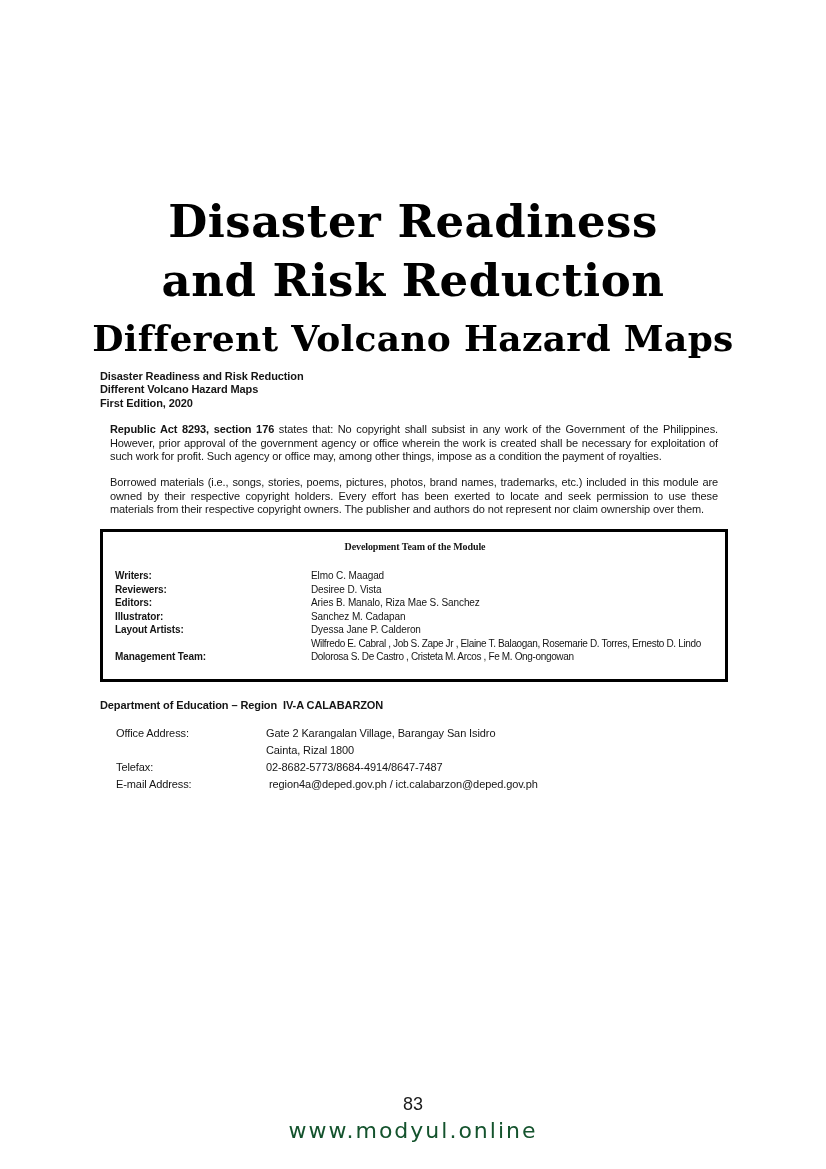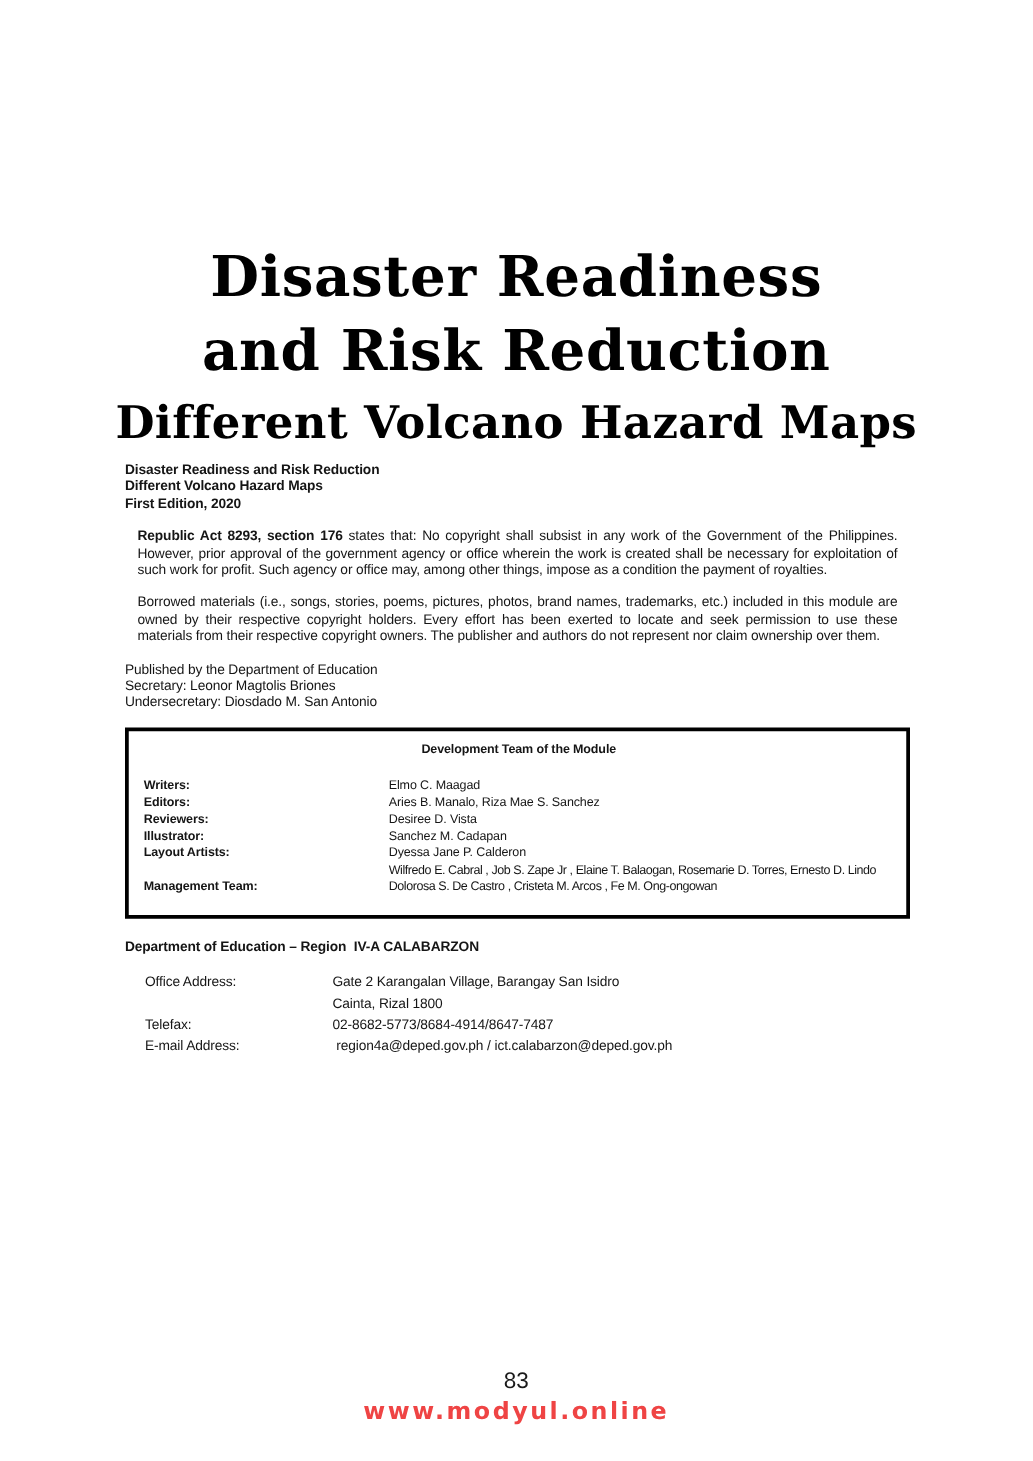--- a/index.html
+++ b/index.html
@@ -50,20 +50,21 @@
     border: 3px solid #000;
     padding: 8px 10px 15px 12px;
     font-size: 10px;
     line-height: 13.5px;
     letter-spacing: -0.1px;
   }
   .team-header {
     text-align: center;
     font-weight: bold;
     margin-bottom: 16px;
+    font-family: Liberation Serif, serif;
   }
   .team-row { display: flex; align-items: flex-end; }
   .team-label { width: 196px; flex: none; font-weight: bold; }
   .team-value { flex: 1; }
   .mgmt-line { letter-spacing: -0.35px; }
   
   .region-heading { font-weight: bold; margin-top: 17px; white-space: pre-wrap; }
   .contact-block { margin-top: 13px; margin-left: 16px; }
   .contact-row { display: flex; line-height: 17px; }
   .contact-label { width: 150px; flex: none; }
@@ -77,24 +78,24 @@
     text-align: center;
   }
   .page-number {
     font-family: Liberation Sans, sans-serif;
     font-size: 18px;
     color: #1a1a1a;
   }
   .watermark {
     margin-top: 3px;
     font-family: "DejaVu Sans", sans-serif;
-    font-weight: 700;
-    font-size: 19px;
+    font-weight: 400;
+    font-size: 22px;
     letter-spacing: 2px;
-    color: #ef4444;
+    color: #14532d;
   }
 </style>
 </head>
 <body>
 
 <div class="page">
 
   <header class="title-block">
     <div class="title-line">Disaster Readiness</div>
     <div class="title-line">and Risk Reduction</div>
@@ -106,40 +107,35 @@
     <section class="meta-block">
       <div class="meta-line">Disaster Readiness and Risk Reduction</div>
       <div class="meta-line">Different Volcano Hazard Maps</div>
       <div class="meta-line">First Edition, 2020</div>
     </section>
 
     <p class="para"><strong>Republic Act 8293, section 176</strong><span> states that: No copyright shall subsist in any work of the Government of the Philippines. However, prior approval of the government agency or office wherein the work is created shall be necessary for exploitation of such work for profit. Such agency or office may, among other things, impose as a condition the payment of royalties.</span></p>
 
     <p class="para">Borrowed materials (i.e., songs, stories, poems, pictures, photos, brand names, trademarks, etc.) included in this module are owned by their respective copyright holders. Every effort has been exerted to locate and seek permission to use these materials from their respective copyright owners. The publisher and authors do not represent nor claim ownership over them.</p>
 
-    <section class="pub-block">
-      <div>Published by the Department of Education</div>
-      <div>Secretary: Leonor Magtolis Briones</div>
-      <div>Undersecretary: Diosdado M. San Antonio</div>
-    </section>
 
     <div class="team-box">
       <div class="team-header">Development Team of the Module</div>
 
       <div class="team-row">
         <div class="team-label">Writers:</div>
         <div class="team-value">Elmo C. Maagad</div>
       </div>
       <div class="team-row">
+        <div class="team-label">Reviewers:</div>
+        <div class="team-value">Desiree D. Vista</div>
+      </div>
+      <div class="team-row">
         <div class="team-label">Editors:</div>
         <div class="team-value">Aries B. Manalo, Riza Mae S. Sanchez</div>
-      </div>
-      <div class="team-row">
-        <div class="team-label">Reviewers:</div>
-        <div class="team-value">Desiree D. Vista</div>
       </div>
       <div class="team-row">
         <div class="team-label">Illustrator:</div>
         <div class="team-value">Sanchez M. Cadapan</div>
       </div>
       <div class="team-row">
         <div class="team-label">Layout Artists:</div>
         <div class="team-value">Dyessa Jane P. Calderon</div>
       </div>
       <div class="team-row">

